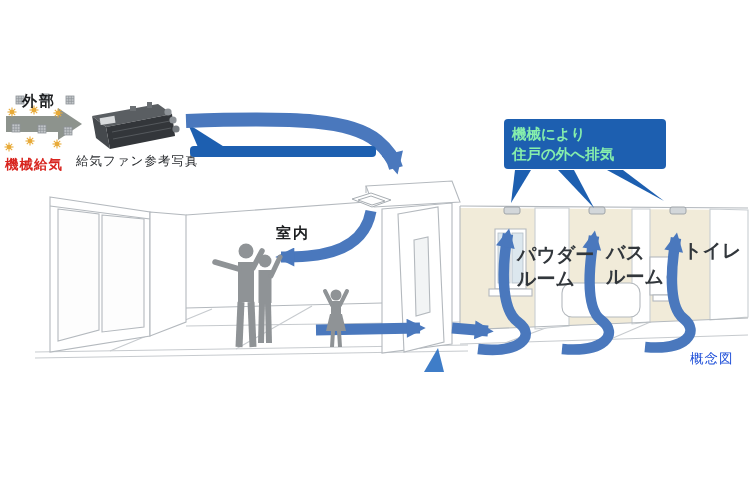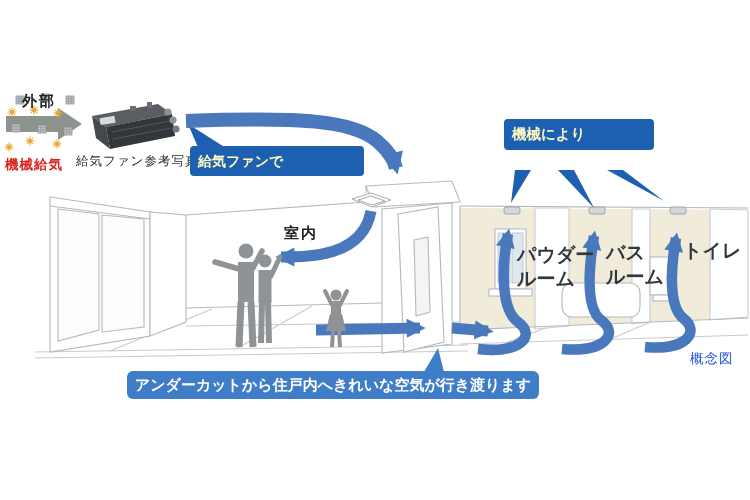--- a/index.html
+++ b/index.html
@@ -3,23 +3,23 @@
 <meta charset="utf-8">
 <style>
   html,body{margin:0;padding:0;background:#fff;}
   body{font-family:"Liberation Sans","DejaVu Sans",sans-serif;}
   #stage{position:relative;width:750px;height:448px;background:#fff;overflow:hidden;}
   #art{position:absolute;left:0;top:0;}
   .lbl{position:absolute;color:#1d1f21;white-space:nowrap;}
   .outside{left:22px;top:92px;font-size:15px;font-weight:bold;letter-spacing:2px;}
   .supply-type{left:5px;top:156px;font-size:13.5px;font-weight:bold;color:#d8251f;letter-spacing:1px;}
   .fan-caption{left:76px;top:153px;font-size:12.5px;color:#2a2d30;letter-spacing:1px;}
-  .indoor{left:284px;top:224px;font-size:15px;font-weight:bold;letter-spacing:2px;}
+  .indoor{left:276px;top:224px;font-size:15px;font-weight:bold;letter-spacing:2px;}
   .note{left:690px;top:350px;font-size:13.5px;color:#1d4ed8;letter-spacing:1px;}
-  .callout{position:absolute;background:#1d5fb0;color:#fef9c3;border-radius:4px;padding:6px 8px 5px 8px;}
+  .callout{position:absolute;background:#1d5fb0;color:#86efac;border-radius:4px;padding:6px 20px 5px 8px;}
   .callout .big{font-size:14px;font-weight:bold;line-height:1.35;white-space:nowrap;}
   .callout .small{font-size:10.5px;margin-top:2px;white-space:nowrap;}
   .supply-callout{left:190px;top:146px;width:158px;}
   .exhaust-callout{left:504px;top:119px;width:134px;}
   .exhaust-callout .big{font-size:14.5px;}
   .banner{position:absolute;left:127px;top:371px;width:412px;height:28px;background:#3f7dc8;
           color:#fff;border-radius:6px;font-size:15px;font-weight:bold;text-align:center;
           line-height:28px;white-space:nowrap;}
   .room-label{position:absolute;font-size:19px;font-weight:bold;color:#32373c;line-height:1.25;white-space:nowrap;}
   .room-label-0{left:517px;top:243px;}
@@ -192,37 +192,36 @@
         <line x1="339" y1="331" x2="340" y2="347" stroke-width="4"></line>
       </g>
     </g>
   </svg>
 
   <div class="lbl outside">外部</div>
   <div class="lbl supply-type">機械給気</div>
   <div class="lbl fan-caption">給気ファン参考写真</div>
 
   <div class="callout supply-callout">
-    <div class="big">給気ファンで</div>
   </div>
 
   <div class="lbl indoor">室内</div>
 
   <div class="callout exhaust-callout">
     <div class="big">機械により</div>
+    <div class="big">住戸の外へ排気</div>
   </div>
 
   <div class="room-label room-label-0">
     <div>パウダー</div>
     <div>ルーム</div>
   </div>
   <div class="room-label room-label-1">
     <div>バス</div>
     <div>ルーム</div>
   </div>
   <div class="room-label room-label-2">
     <div>トイレ</div>
   </div>
 
-  <div class="banner">アンダーカットから住戸内へきれいな空気が行き渡ります</div>
 
   <div class="lbl note">概念図</div>
 </div>
 
 </body></html>

